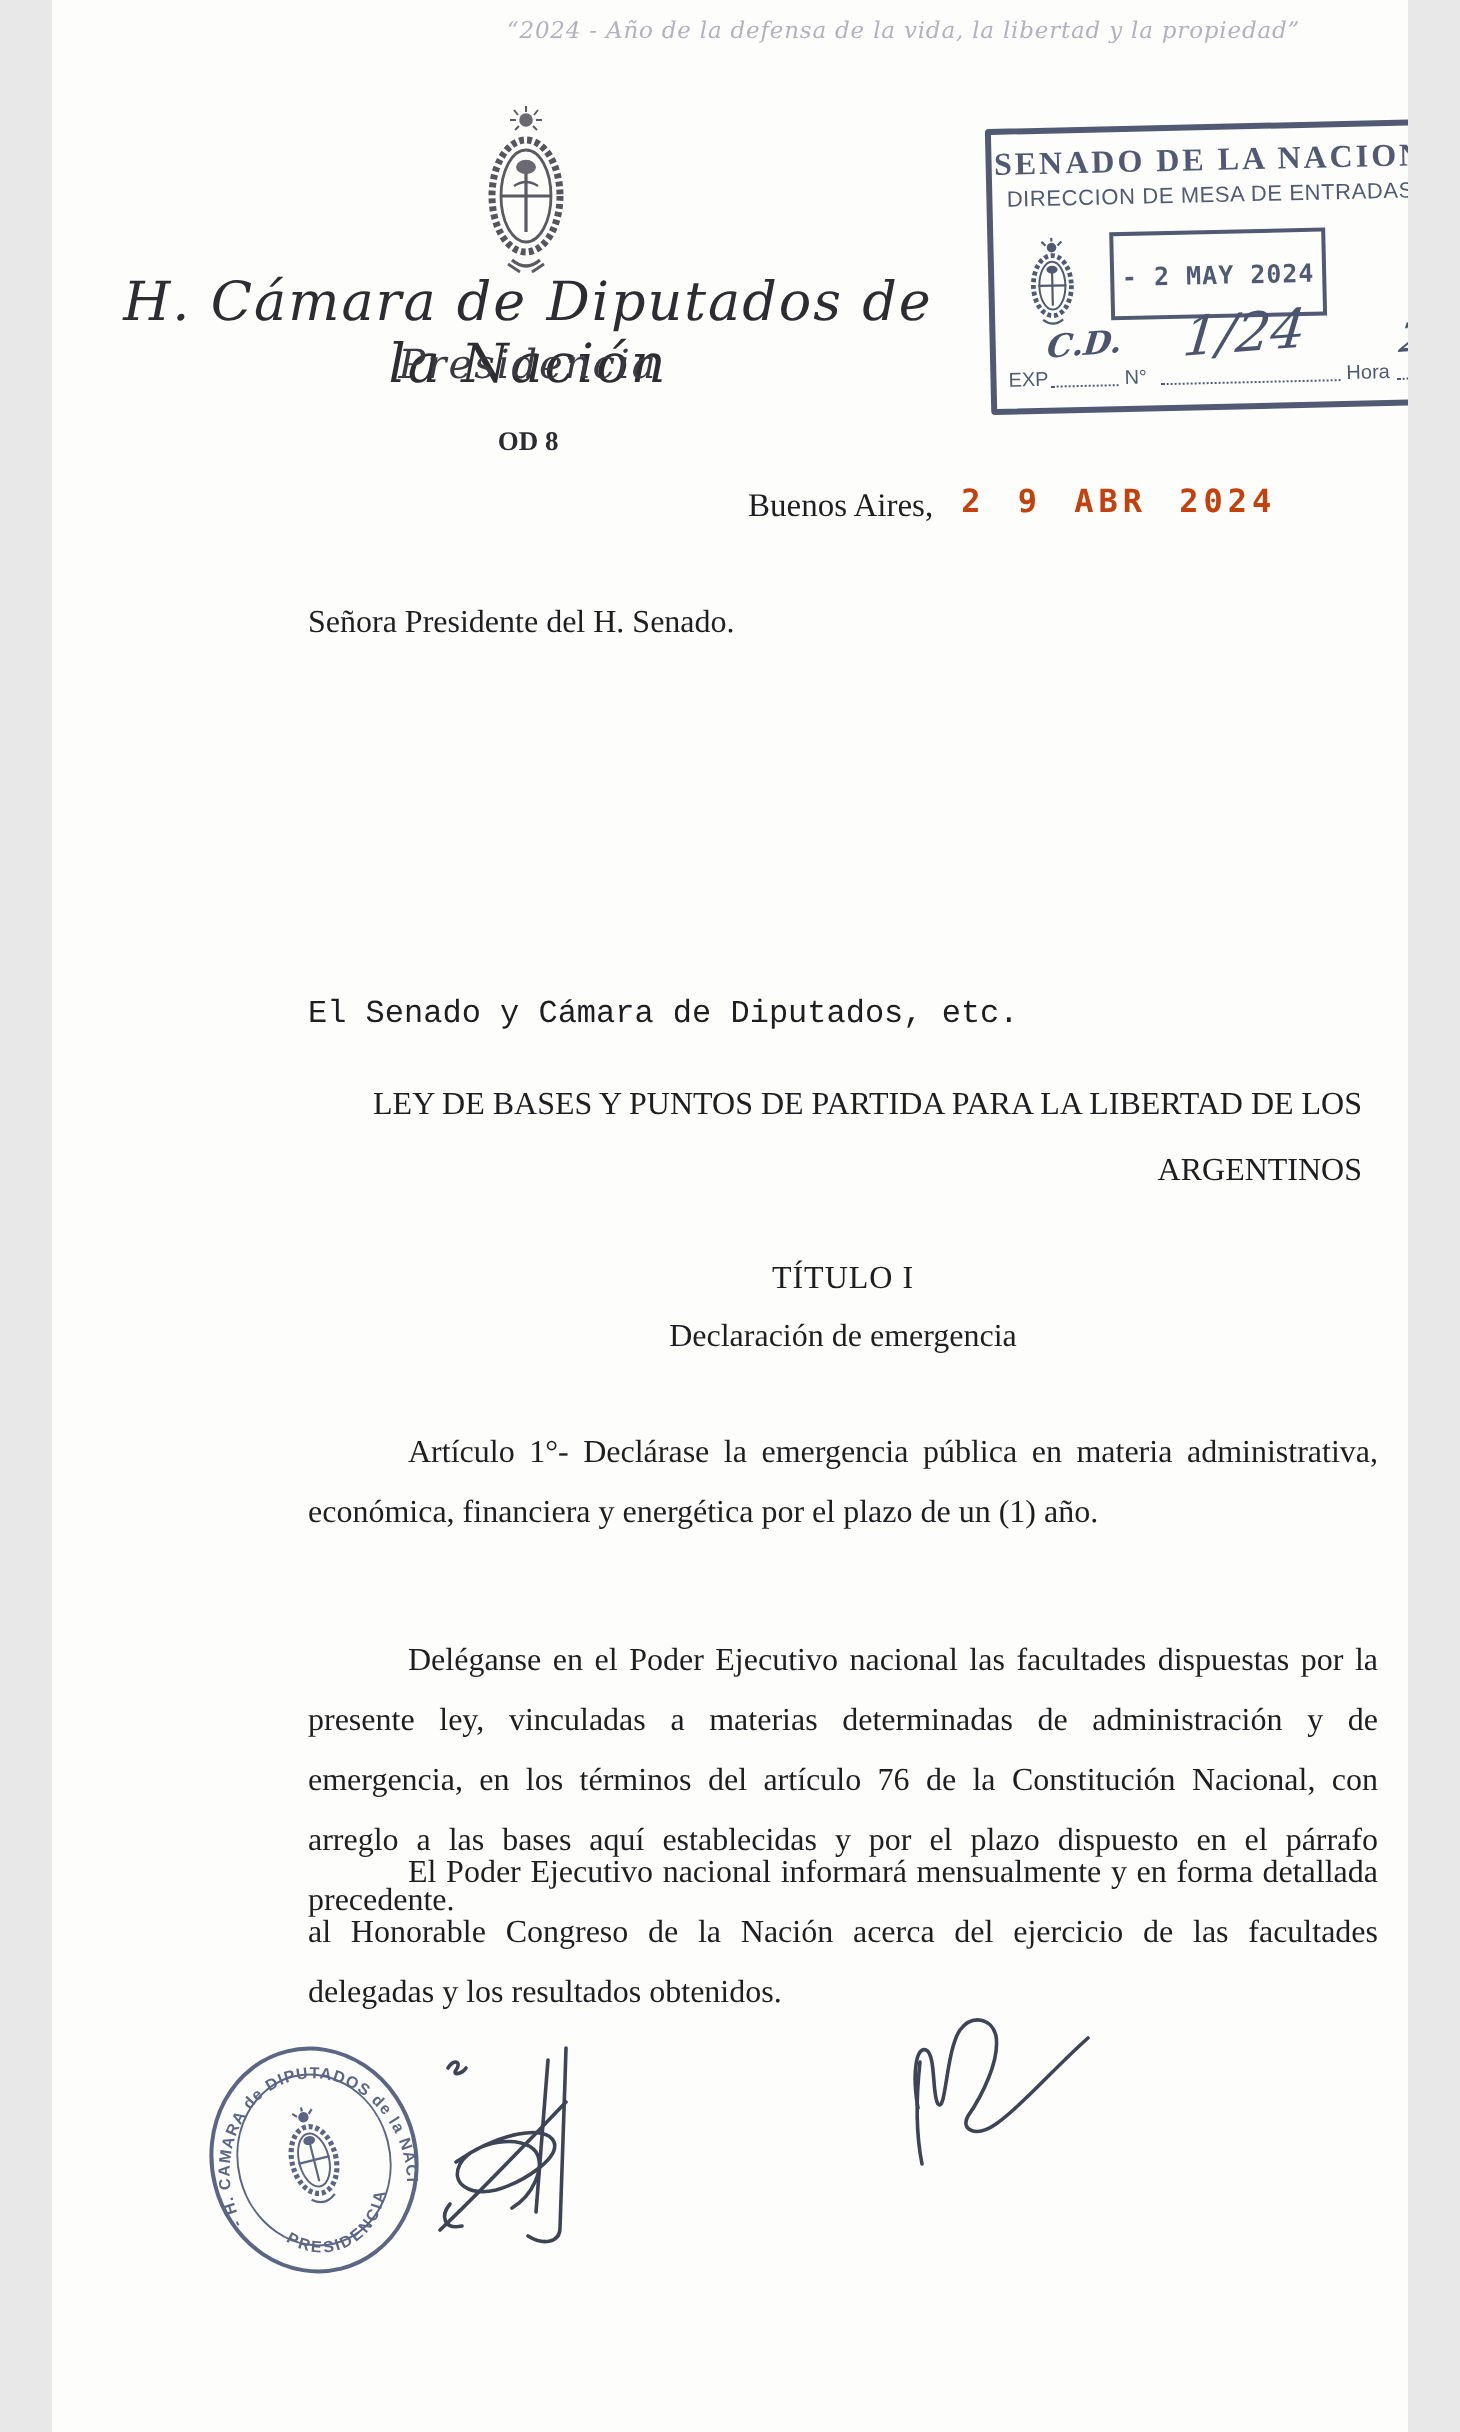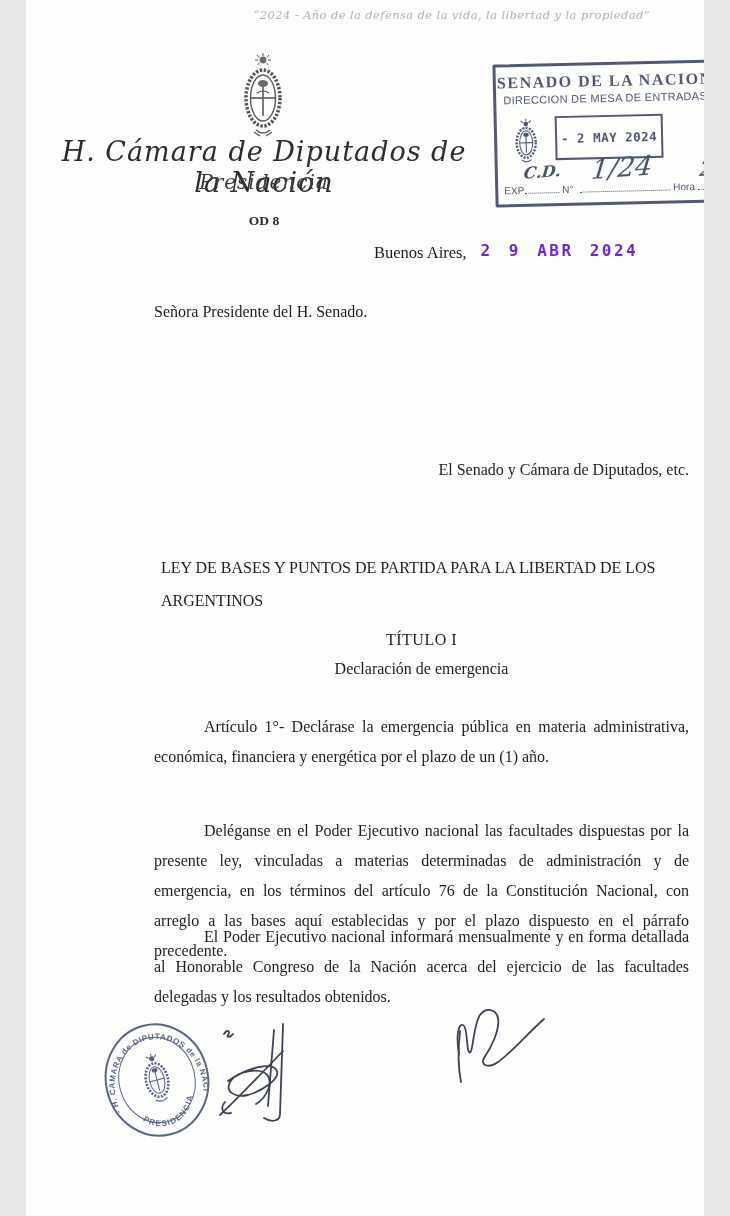--- a/index.html
+++ b/index.html
@@ -66,31 +66,31 @@
   .s-bottom .dots { position:absolute; bottom:4px; border-bottom:1.6px dotted #48526b; }
   .hand {
     font-family:"DejaVu Serif", serif; font-style:italic; color:#414b66;
     transform:skewX(-10deg) rotate(-3deg); position:absolute; white-space:nowrap;
   }
   
   .dateline { position:absolute; top:243px; left:348px; font-size:16.5px; }
   .stamped-date {
     font-family:"DejaVu Sans Mono", monospace; font-weight:700;
     font-size:16px; letter-spacing:2.5px; word-spacing:4px;
-    color:#6d28d9; position:relative; top:-2px; margin-left:14px;
+    color:#c2410c; position:relative; top:-2px; margin-left:14px;
   }
   
   .txt {
     position:absolute; left:128px; width:535px;
     font-size:16px; line-height:30px; text-align:justify;
   }
   .salutation { top:297px; text-align:left; }
   .p-intro   { top:362px; text-indent:244px; }
-  .p-formula { top:455px; text-align:right; }
-  .law-title { top:536px; left:135px; width:520px; line-height:33px; text-align:left;margin-top:15px; }
+  .p-formula { top:492px; text-align:left;font-family:Liberation Mono, monospace; }
+  .law-title { top:536px; left:135px; width:520px; line-height:33px; text-align:right; }
   .sec-title { top:625px; text-align:center; letter-spacing:.5px; }
   .sec-sub   { top:654px; text-align:center; }
   .p-a1 { top:712px; text-indent:50px; }
   .p-a2 { top:772px; text-indent:50px;margin-top:44px; }
   .p-a3 { top:922px; text-indent:50px; }
   
   .oval-stamp { position:absolute; left:76px; top:1020px; transform:rotate(-14deg); opacity:.9; }
   .sig1 { position:absolute; left:184px; top:1018px; }
   .sig2 { position:absolute; left:424px; top:1004px; }
 </style>

